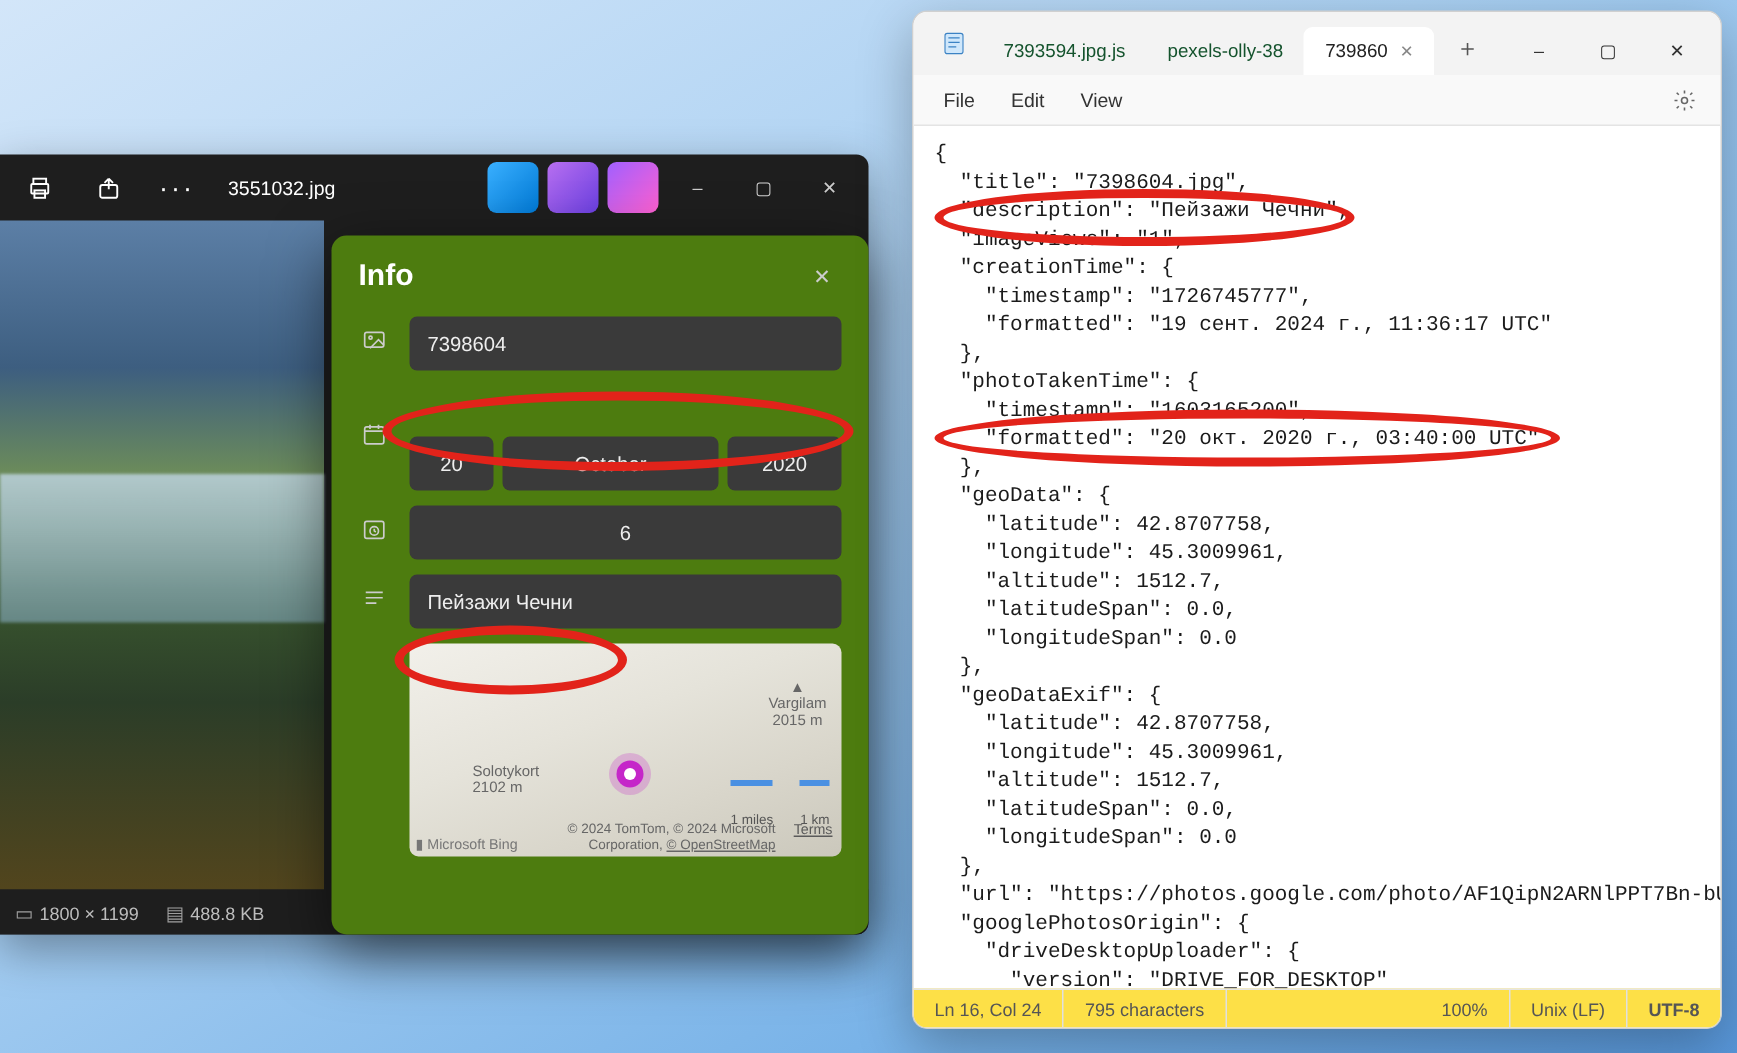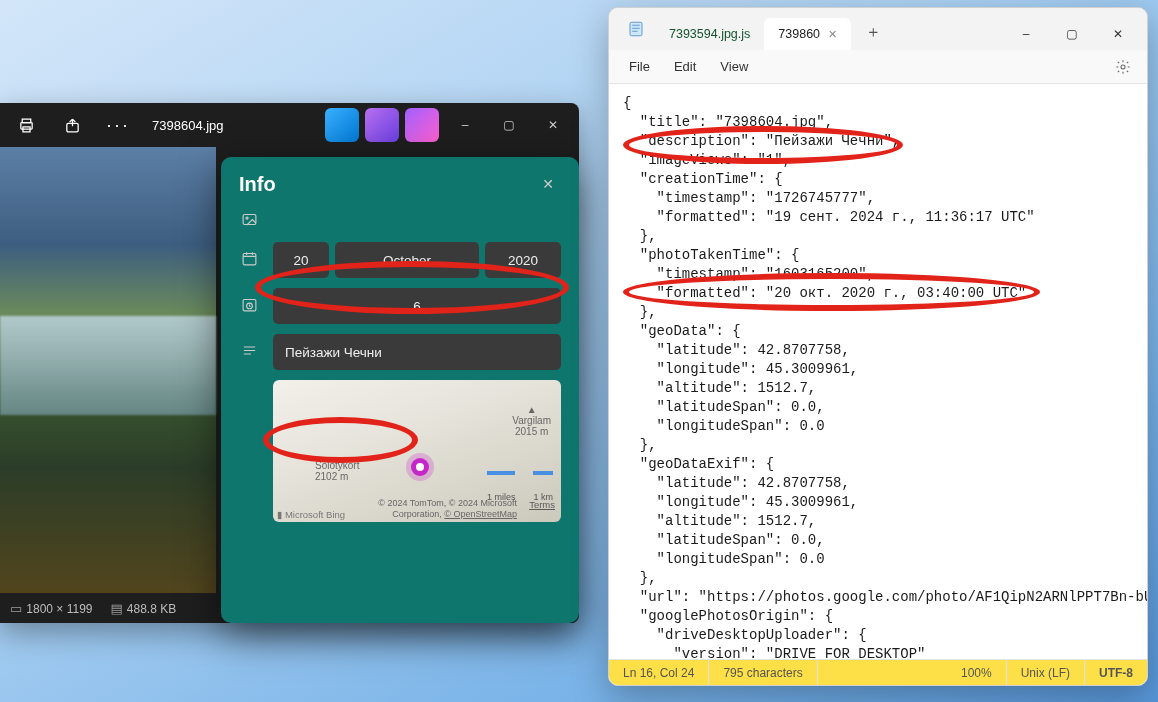--- a/index.html
+++ b/index.html
@@ -45,32 +45,32 @@
     position:absolute; left:0; right:0; bottom:0; height:30px;
     display:flex; align-items:center; gap:18px; padding:0 10px;
     color:#bdbdbd; font-size:12px; background:#1e1e1e;
   }
   .stat-ico{ font-size:13px; margin-right:4px; opacity:.8;}
   .expand-btn{ margin-left:auto; width:28px;height:28px; display:flex;align-items:center;justify-content:center; color:#ddd; font-size:15px;}
   
   .info-panel{
     position:absolute; left:221px; top:157px;
     width:358px; height:466px;
-    background:#0f766e; color:#fff;
+    background:#4d7c0f; color:#fff;
     border-radius:10px; box-shadow:0 12px 40px rgba(0,0,0,.55);
     padding:14px 18px;
   }
   .info-head{ display:flex; align-items:center; justify-content:space-between; margin-bottom:14px;}
   .info-head h2{ font-size:20px; font-weight:600; }
   .info-close{ width:26px;height:26px; display:flex;align-items:center;justify-content:center; color:#ccc; font-size:14px; }
   .info-row{ display:flex; align-items:center; gap:14px; margin:10px 0; }
   .row-ico{ width:20px; color:#ccc; font-size:16px; flex:0 0 20px; text-align:center; }
   .field{ background:#3a3a3a; border-radius:5px; height:36px; display:flex; align-items:center; padding:0 12px; font-size:13.5px; color:#eee; }
   .field.full{ flex:1; }
-  .date-split{ display:flex; gap:6px; flex:1; }
+  .date-split{ display:flex; gap:6px; flex:1;margin-top:34px; }
   .date-split .field{ flex:1; justify-content:center; padding:0 6px;}
   .date-split .field.day{ flex:0 0 56px;}
   .date-split .field.year{ flex:0 0 76px;}
   .time-split{ display:flex; gap:6px; flex:1;}
   .time-split .field{ flex:1; justify-content:center;}
   .plain{ font-size:13.5px; color:#ddd; }
   .map-block{
     margin:6px 0 0 34px; height:142px; border-radius:6px; position:relative; overflow:hidden;
     background: linear-gradient(160deg,#f2f0ea 0%, #e5e3da 40%, #d9d6cb 70%, #cbc8bc 100%);
     color:#555;
@@ -128,21 +128,21 @@
           <rect x="7" y="14" width="10" height="7"></rect>
         </svg>
     </div>
     <div class="tb-ico">
       <svg width="17" height="17" viewBox="0 0 24 24" fill="none" stroke="currentColor" stroke-width="1.8">
           <rect x="4" y="9" width="16" height="12" rx="2"></rect>
           <path d="M12 3v10m0-10l-4 4m4-4l4 4"></path>
         </svg>
     </div>
     <div class="tb-ico" style="font-size:18px;letter-spacing:2px;">···</div>
-    <div class="tb-title">7398604.jpg</div>
+    <div class="tb-title">3551032.jpg</div>
     <div class="tb-spacer"></div>
     <div class="tb-app" style="background:linear-gradient(135deg,#3ab0ff,#0078d4);"></div>
     <div class="tb-app" style="background:linear-gradient(135deg,#b86ff0,#6a3fe0);"></div>
     <div class="tb-app" style="background:linear-gradient(135deg,#a060ff,#ff60d0);"></div>
     <div class="win-ctl">
       <div class="win-btn">
           <span>–</span>
         </div>
       <div class="win-btn">
           <span>▢</span>
@@ -175,20 +175,23 @@
   </div>
 
   <div class="info-row">
     <div class="row-ico">
       <svg width="17" height="17" viewBox="0 0 24 24" fill="none" stroke="currentColor" stroke-width="1.6">
           <rect x="3" y="5" width="18" height="14" rx="2"></rect>
           <circle cx="8.5" cy="10" r="1.5"></circle>
           <path d="M21 17l-5-5-8 8"></path>
         </svg>
     </div>
+    <div class="field full">
+        <span>7398604</span>
+      </div>
   </div>
 
   <div class="info-row">
     <div class="row-ico">
       <svg width="17" height="17" viewBox="0 0 24 24" fill="none" stroke="currentColor" stroke-width="1.6">
           <rect x="3" y="5" width="18" height="16" rx="2"></rect>
           <path d="M3 9h18M8 3v4M16 3v4"></path>
         </svg>
     </div>
     <div class="date-split">
@@ -262,20 +265,23 @@
   <div class="np-titlebar">
     <div class="np-appico">
       <svg width="18" height="18" viewBox="0 0 24 24" fill="none">
           <rect x="4" y="3" width="16" height="18" rx="2" fill="#cfe7fb" stroke="#3b82c4"></rect>
           <path d="M7 7h10M7 11h10M7 15h7" stroke="#3b82c4"></path>
         </svg>
     </div>
     <div class="np-tabs">
       <div class="np-tab">
           <span>7393594.jpg.js</span>
+        </div>
+      <div class="np-tab">
+          <span>pexels-olly-38</span>
         </div>
       <div class="np-tab active">
           <span>739860</span>
           <span class="x">✕</span>
         </div>
     </div>
     <div class="np-addtab">＋</div>
     <div class="np-winbtns">
       <div class="win-btn">–</div>
       <div class="win-btn">▢</div>

